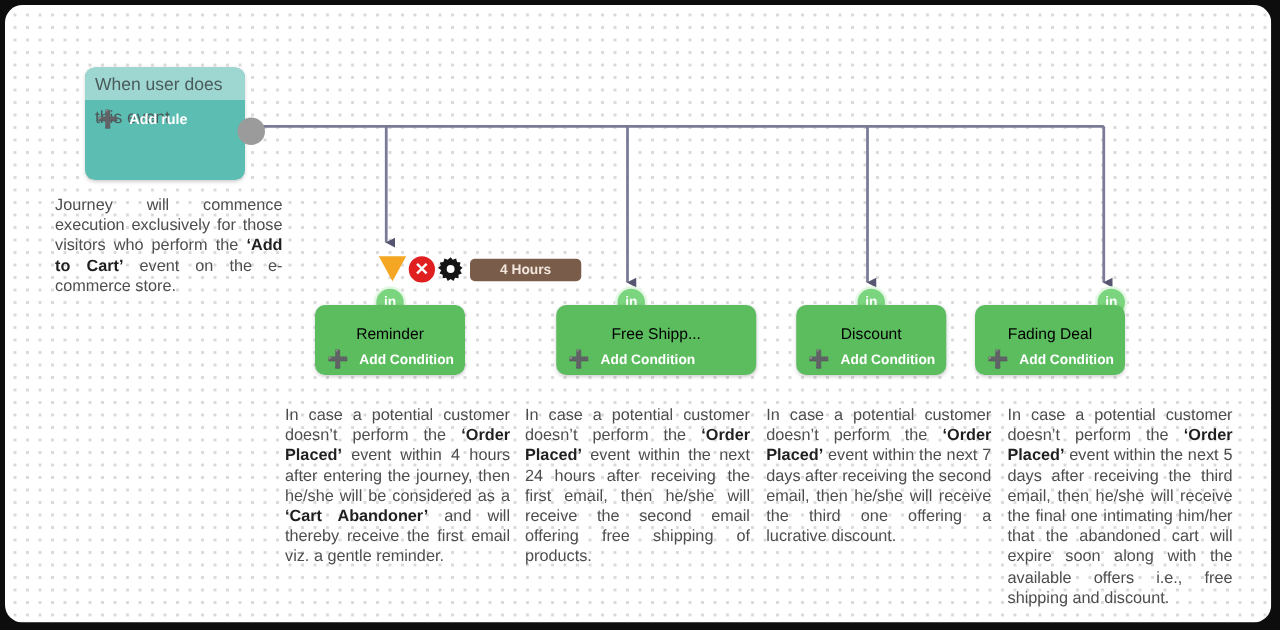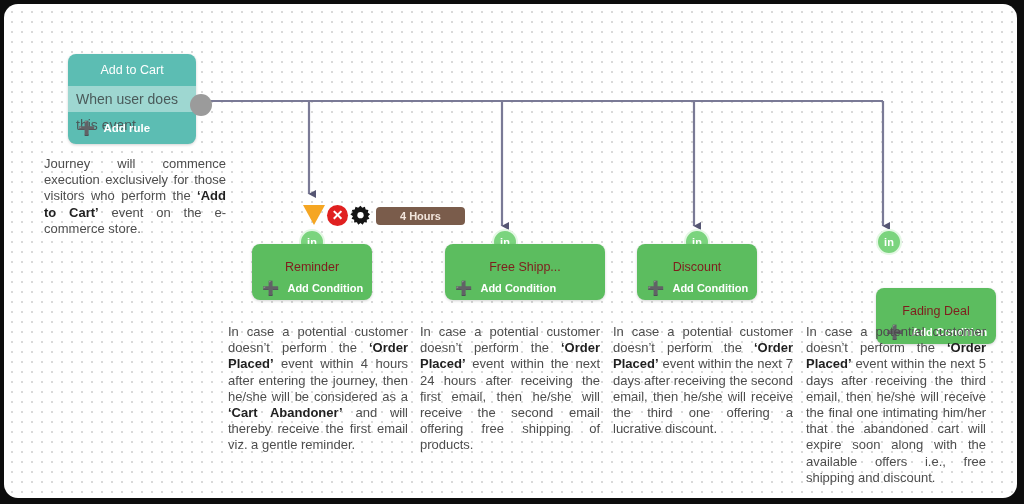--- a/index.html
+++ b/index.html
@@ -60,21 +60,21 @@
   
   .action-node{
     position:absolute;
     width:120px;height:56px;
     background:#5cbd5f;
     border-radius:8px;
     box-shadow:0 1px 3px rgba(0,0,0,.18);
   }
   .action-title{
     position:absolute;left:0;top:16px;width:100%;
-    text-align:center;color:#7f1d1d;font-size:12.5px;
+    text-align:center;color:#000000;font-size:12.5px;
   }
   .action-cond{
     position:absolute;left:10px;bottom:6px;
     color:#ffffff;font-size:11px;font-weight:bold;
   }
   .in-badge{
     position:absolute;
     width:26px;height:26px;border-radius:50%;
     background:#7bd47e;
     border:2px solid #e4f7e4;
@@ -139,21 +139,20 @@
 
       <path d="M498,97 L498,222" marker-end="url(#ah)"></path>
 
       <path d="M690,97 L690,222" marker-end="url(#ah)"></path>
 
       <path d="M879,97 L879,222" marker-end="url(#ah)"></path>
     </g>
   </svg>
 
   <div class="trigger-node" style="background: rgb(92, 189, 179);">
-    <div class="trigger-title">Add to Cart</div>
     <div class="trigger-sub">When user does this event</div>
     <div class="trigger-rule">
       <span class="plus-glyph">➕</span><span>Add rule</span>
     </div>
   </div>
   <div class="trigger-port"></div>
 
   <div class="desc" style="left:40px;top:152px;width:182px;"><span>Journey will commence execution exclusively for those visitors who perform the </span><b>‘Add to Cart’</b><span> event on the e-commerce store.</span></div>
 
   <div class="cond-strip">
@@ -186,21 +185,21 @@
 
   <div class="in-badge" style="left:680px;top:225px;">in</div>
   <div class="action-node" style="left: 633px; top: 240px; background: rgb(92, 189, 95);">
     <div class="action-title">Discount</div>
     <div class="action-cond">
       <span class="plus-glyph">➕</span><span>Add Condition</span>
     </div>
   </div>
 
   <div class="in-badge" style="left:872px;top:225px;">in</div>
-  <div class="action-node" style="left: 872px; top: 240px; background: rgb(92, 189, 95); margin-top: 44px;">
+  <div class="action-node" style="left: 776px; top: 240px; background: rgb(92, 189, 95);">
     <div class="action-title">Fading Deal</div>
     <div class="action-cond">
       <span class="plus-glyph">➕</span><span>Add Condition</span>
     </div>
   </div>
 
   <div class="desc" style="left:224px;top:320px;width:180px;"><span>In case a potential customer doesn’t perform the </span><b>‘Order Placed’</b><span> event within 4 hours after entering the journey, then he/she will be considered as a </span><b>‘Cart Abandoner’</b><span> and will thereby receive the first email viz. a gentle reminder.</span></div>
   <div class="desc" style="left:416px;top:320px;width:180px;"><span>In case a potential customer doesn’t perform the </span><b>‘Order Placed’</b><span> event within the next 24 hours after receiving the first email, then he/she will receive the second email offering free shipping of products.</span></div>
   <div class="desc" style="left:609px;top:320px;width:180px;"><span>In case a potential customer doesn’t perform the </span><b>‘Order Placed’</b><span> event within the next 7 days after receiving the second email, then he/she will receive the third one offering a lucrative discount.</span></div>
   <div class="desc" style="left:802px;top:320px;width:180px;"><span>In case a potential customer doesn’t perform the </span><b>‘Order Placed’</b><span> event within the next 5 days after receiving the third email, then he/she will receive the final one intimating him/her that the abandoned cart will expire soon along with the available offers i.e., free shipping and discount.</span></div>

